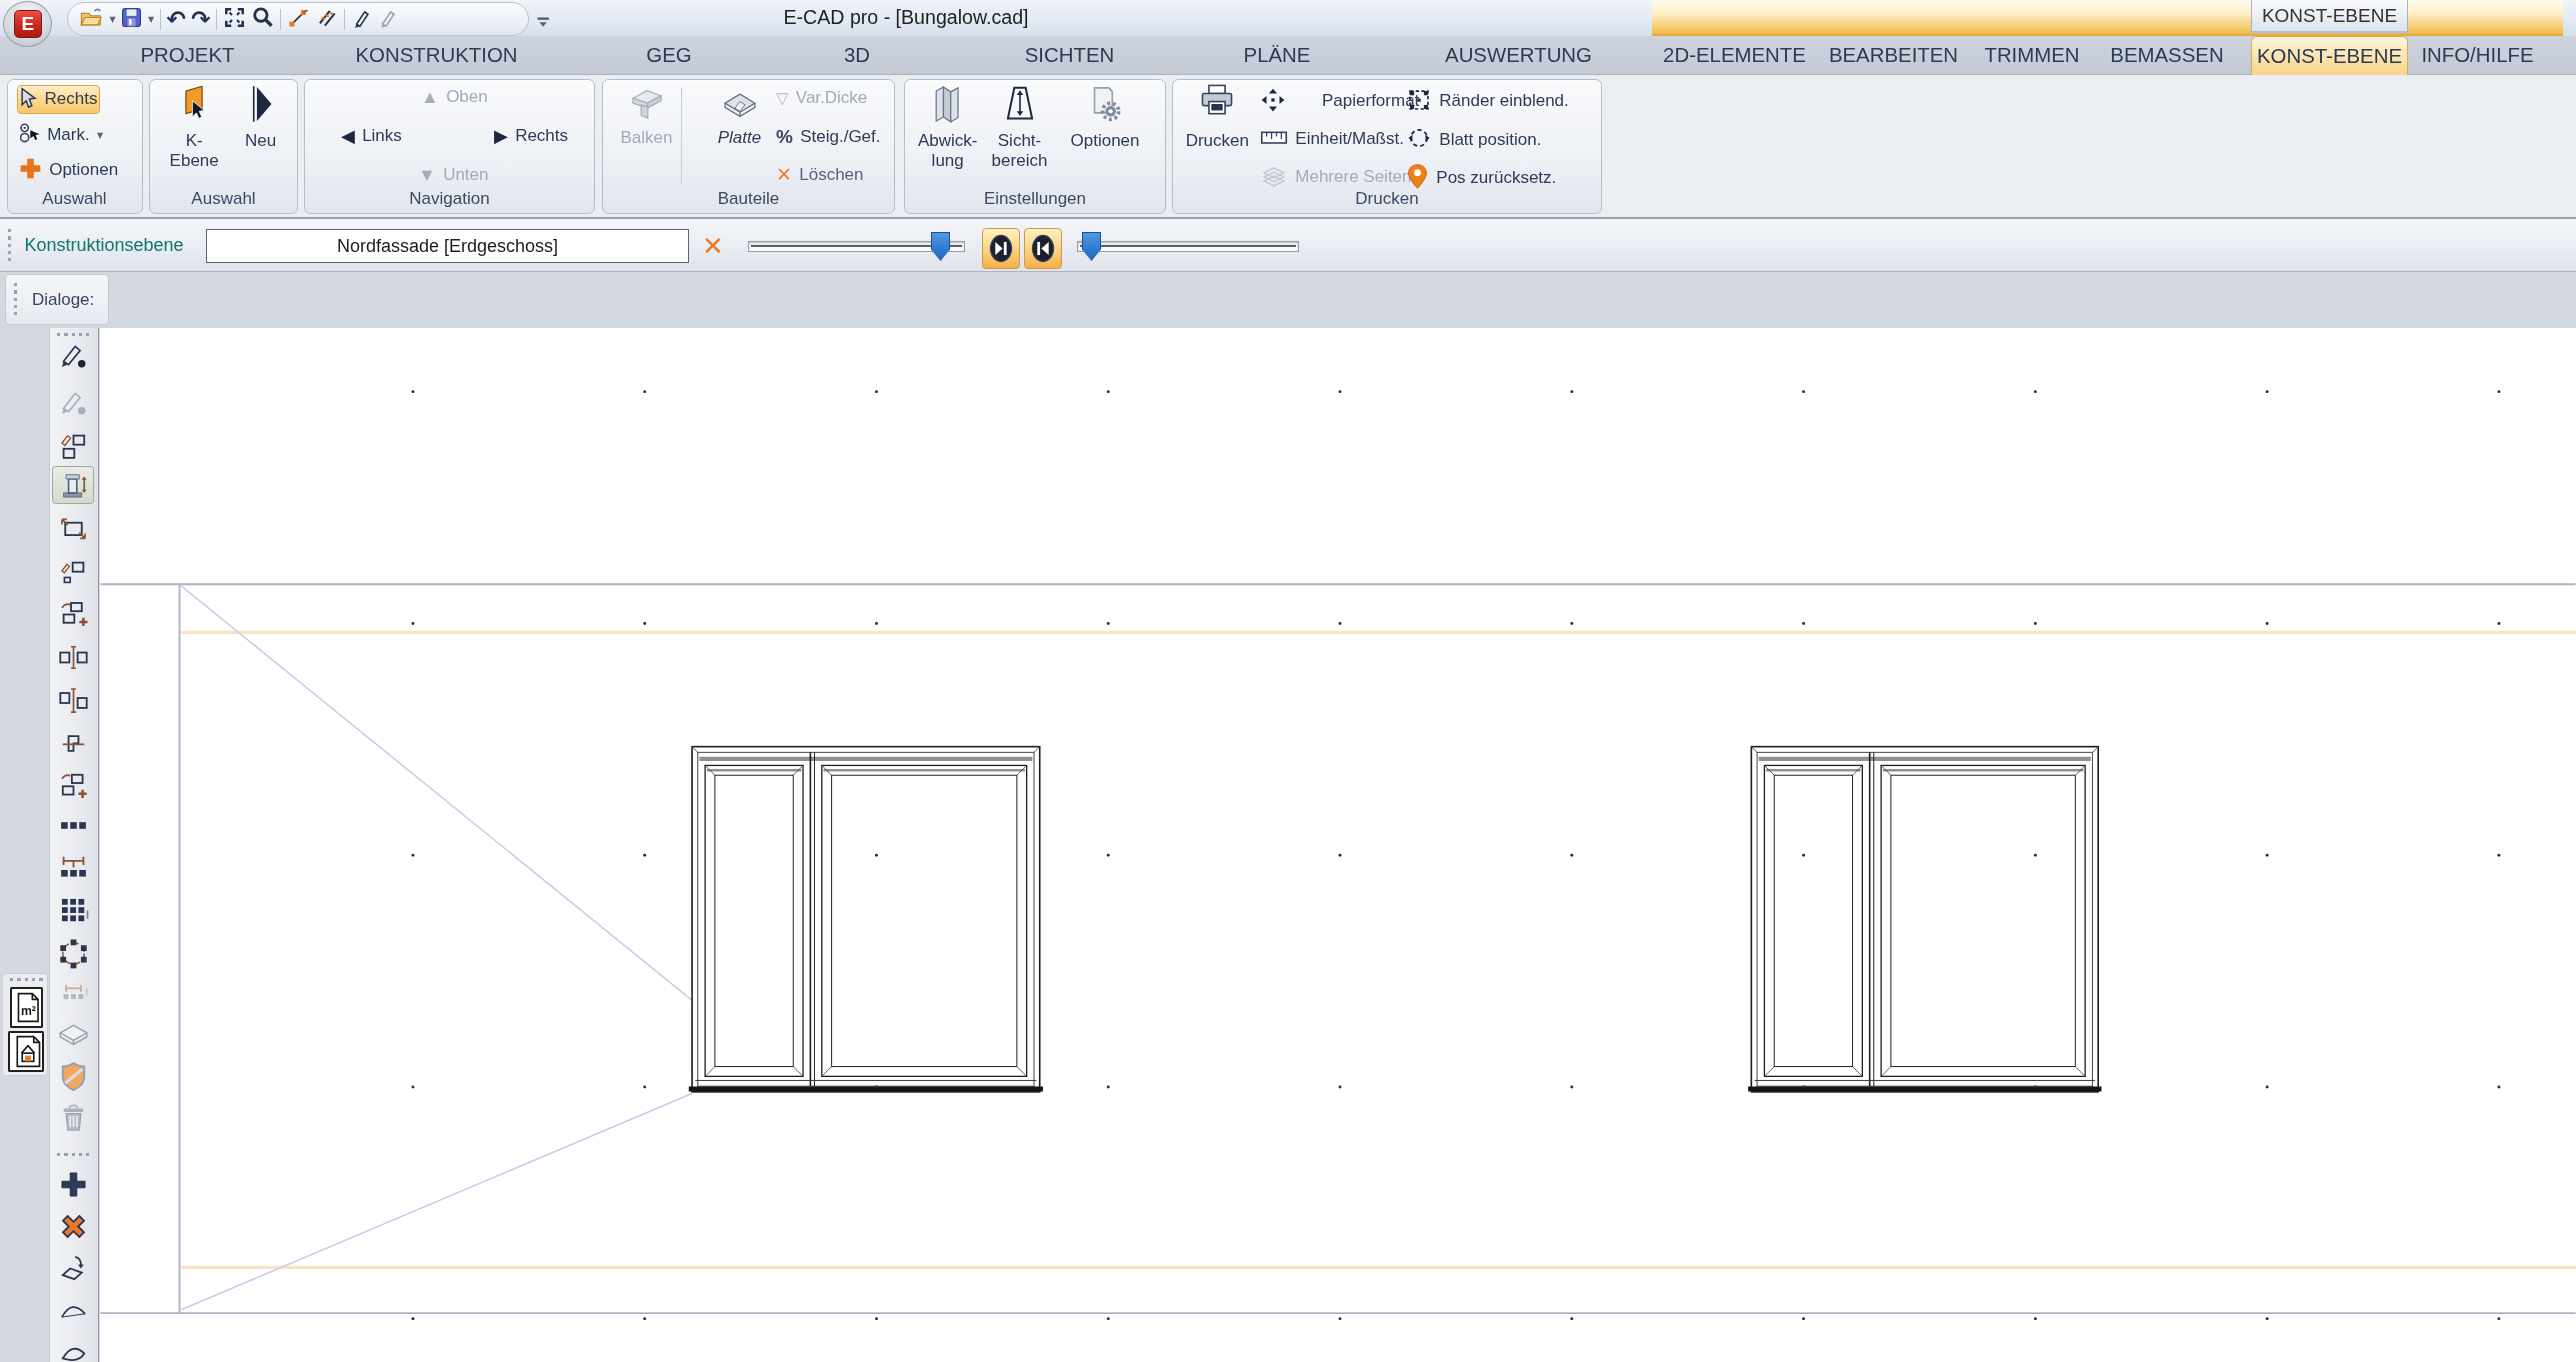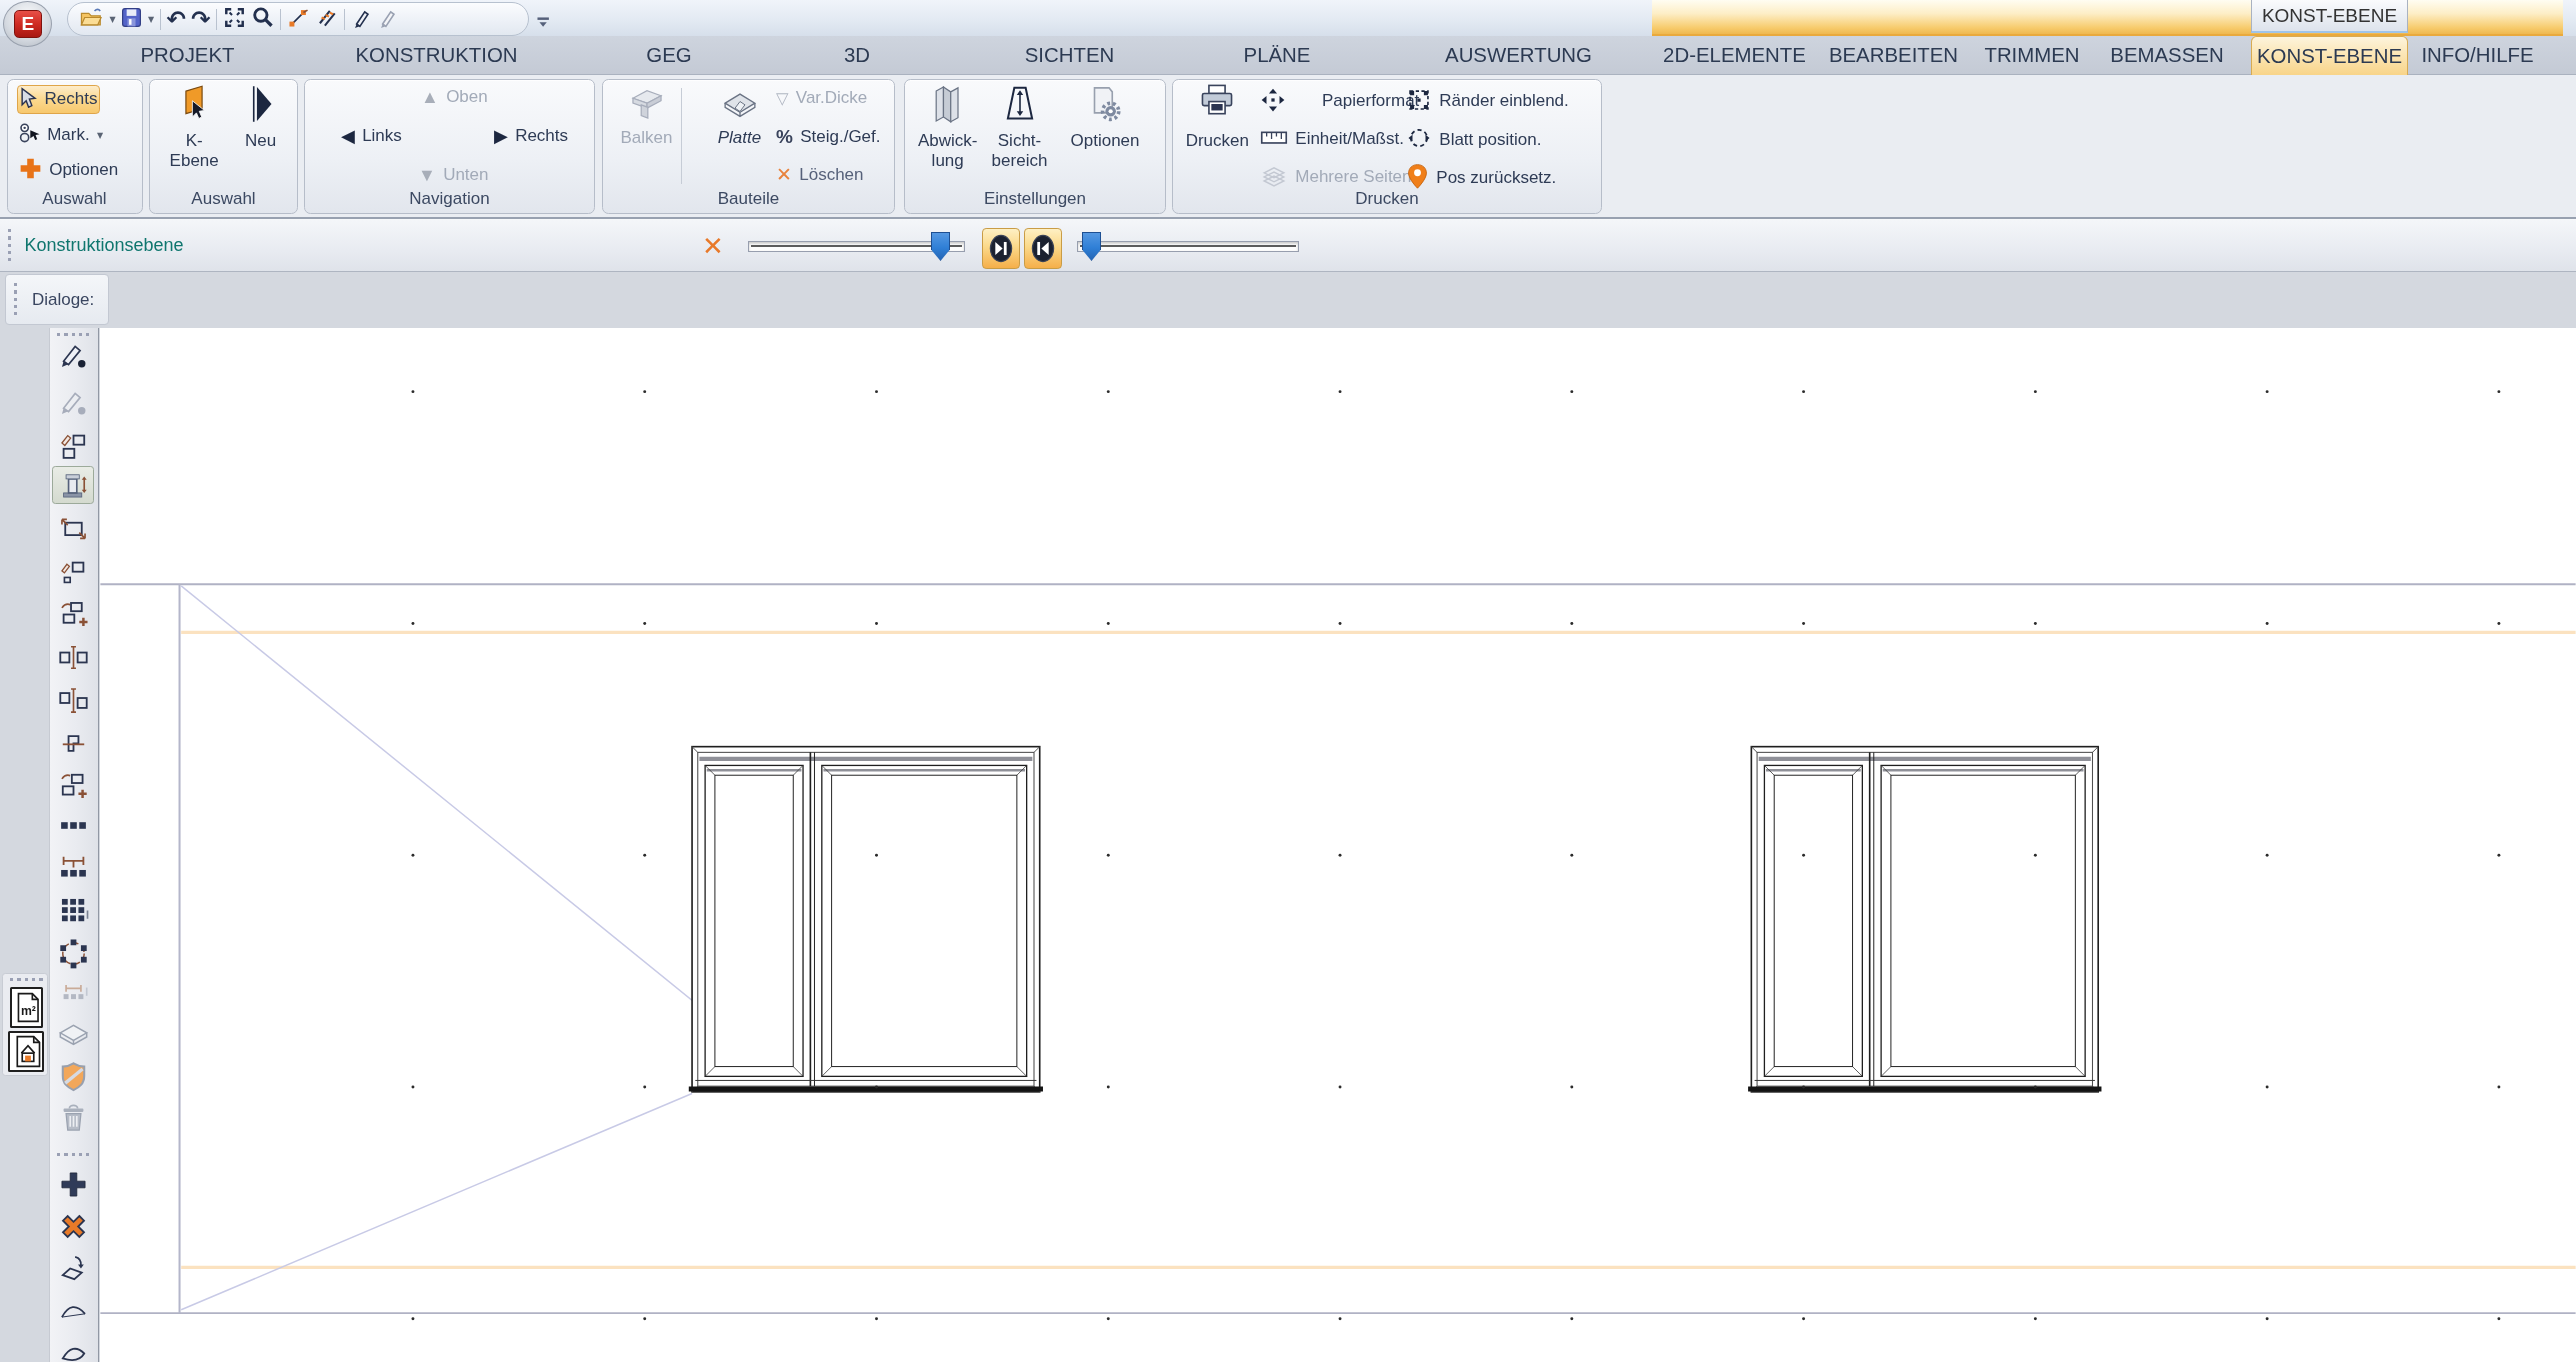--- a/index.html
+++ b/index.html
@@ -107,20 +107,21 @@
 </head>
 <body>
 
 <div id="app">
 
   <div id="titlebar" class="abs"></div>
   <div id="ctx-band" class="abs"></div>
   <div id="ctx-label" class="abs">
     <span>KONST-EBENE</span>
   </div>
+  <div id="title-text" class="abs">E-CAD pro - [Bungalow.cad]</div>
 
   <div id="app-button" class="abs">
     <div class="e">E</div>
   </div>
 
   <div id="qat" class="abs">
     <span>
       <svg width="24.5" height="23" viewBox="0 0 30 28">
           <path d="M3 9 h9 l3 3 h11 v11 H3 z" fill="#f5c462" stroke="#b98a2e" stroke-width="1.5"></path>
           <path d="M3 23 L7 14 H27 L23 23 Z" fill="#fbdd95" stroke="#b98a2e" stroke-width="1.5"></path>
@@ -435,20 +436,21 @@
           </svg>
       </span>
       <span class="rtxt">Pos zurücksetz.</span>
     </div>
     <div class="glbl">Drucken</div>
   </div>
 
   <div id="layerbar" class="abs"></div>
   <div class="vdots" style="left:8.2px;top:229px;height:36px;"></div>
   <div id="layer-label" class="abs">Konstruktionsebene</div>
+  <input id="layer-input" class="abs" readonly="" value="Nordfassade [Erdgeschoss]" style="">
   <div id="layer-clear" class="abs">✕</div>
 
   <div class="slider" style="left:748px;width:217px;">
       <div class="groove"></div>
     </div>
   <div class="thumb" style="left:931px;"></div>
 
   <div class="skipbtn" style="left:982px;">
     <svg width="28" height="31" viewBox="0 0 34 38">
       <ellipse cx="17" cy="19" rx="13" ry="16" fill="#1b2130" stroke="#3a4256" stroke-width="1.5"></ellipse>

